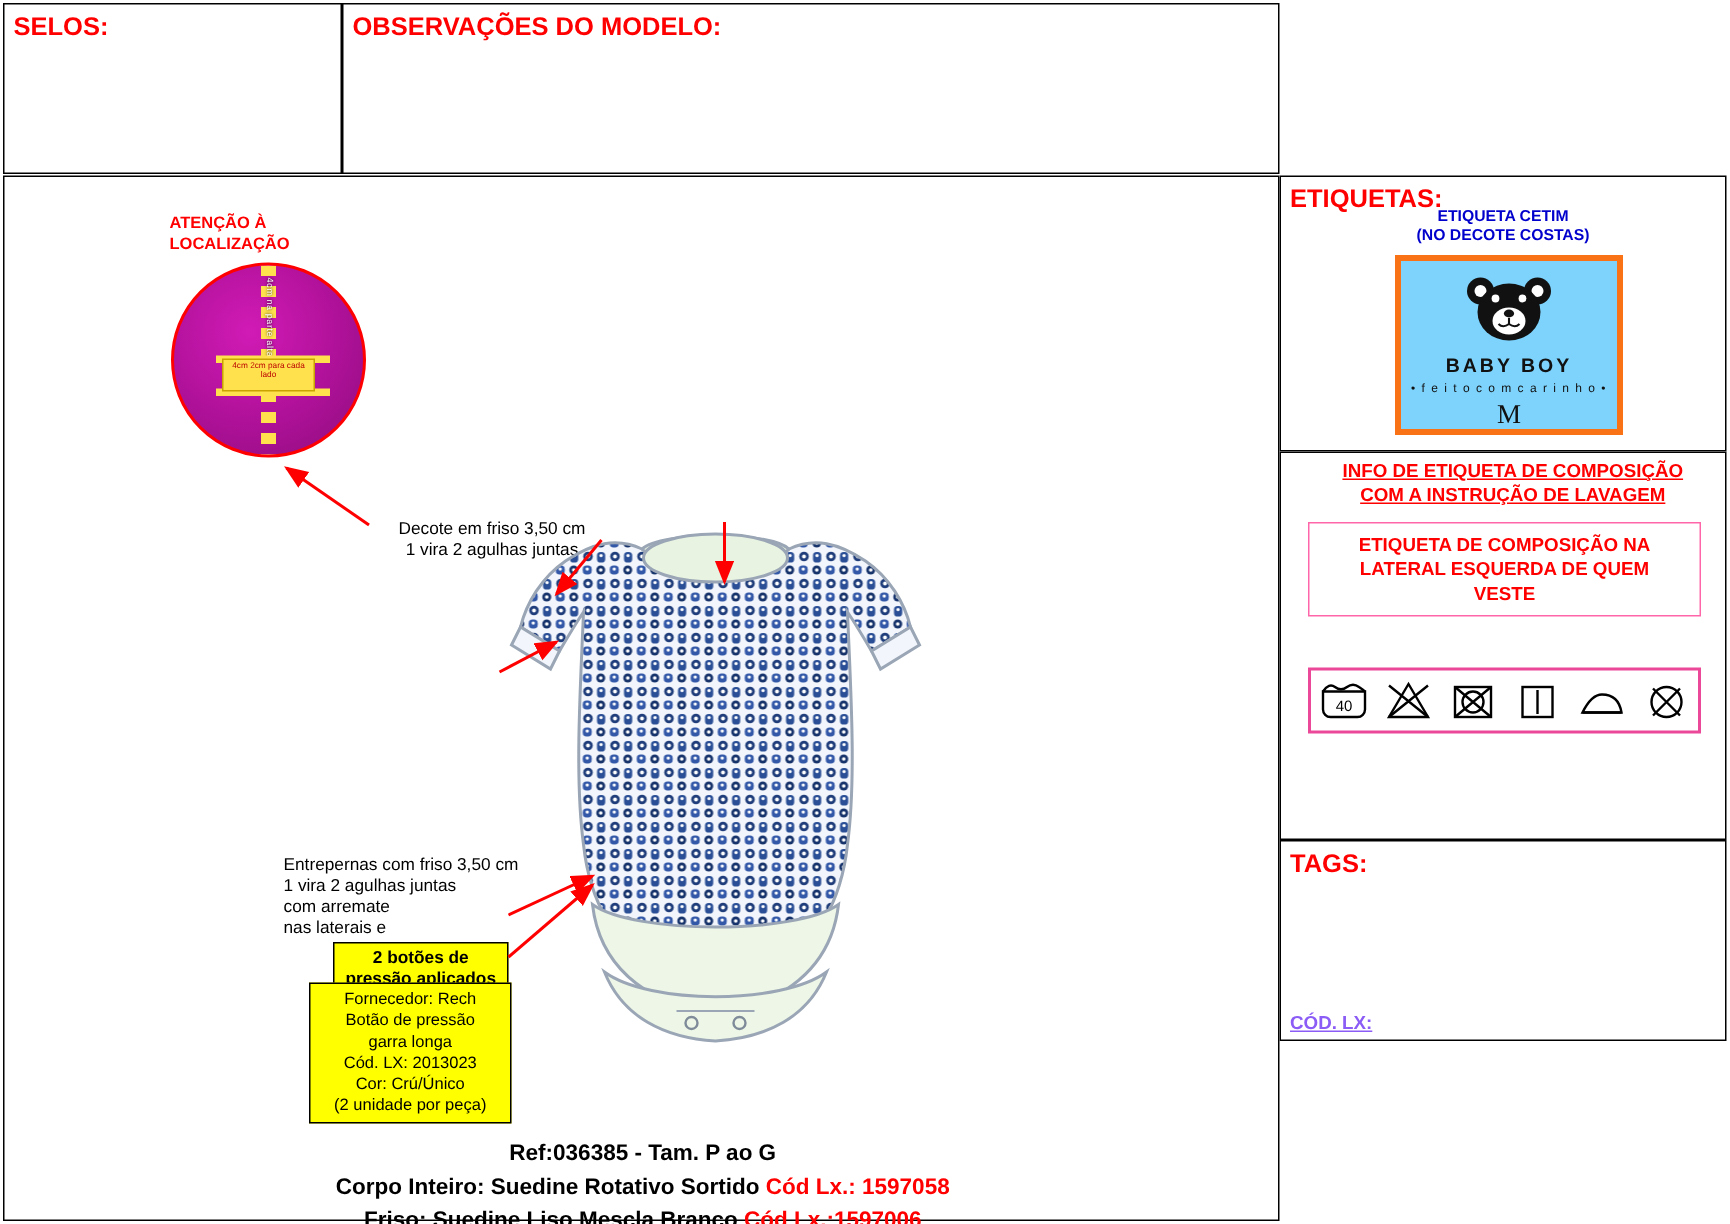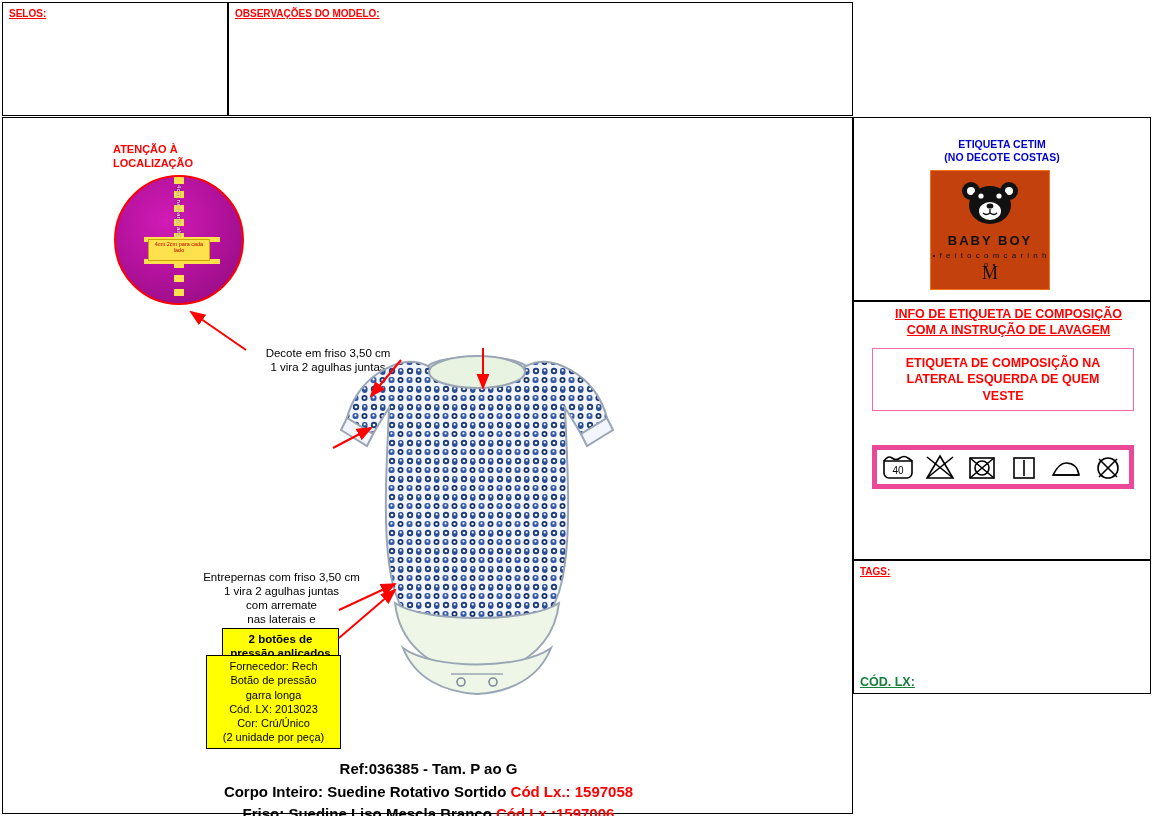--- a/index.html
+++ b/index.html
@@ -24,22 +24,22 @@
   
   .box-main       { left:2px;   top:117px; width:851px; height:697px; }
 
   
   .box-etiquetas  { left:853px; top:117px; width:298px; height:184px; }
   .box-info       { left:853px; top:301px; width:298px; height:259px; }
   .box-tags       { left:853px; top:560px; width:298px; height:134px; }
   .box-cabide     { left:853px; top:694px; width:298px; height:120px; }
 
   .hdr {
-    font-size:10px; font-weight:bold; color:#ff0000;
-    text-decoration:underline; padding:4px 0 0 6px; line-height:1.35;
+    font-size:17px; font-weight:bold; color:#ff0000;
+    padding:4px 0 0 6px; line-height:1.35;
     white-space:pre-line;
   }
 
   
   .garment-wrap { position:absolute; left:0; top:0; width:851px; height:697px; }
 
   .atencao {
     position:absolute; left:110px; top:25px; width:135px;
     text-align:left; font-size:11px; font-weight:bold; color:#ff0000;
     line-height:1.25;
@@ -67,21 +67,21 @@
   .circle-photo .bar {
     position:absolute; left:28px; top:60px; width:76px; height:5px; background:#ffe14d;
   }
   .circle-photo .bar2 {
     position:absolute; left:28px; top:82px; width:76px; height:5px; background:#ffe14d;
   }
 
   .note { position:absolute; font-size:11.5px; color:#000; line-height:1.22; }
   .note-decote   { left:250px; top:228px; width:150px; text-align:center; }
   .note-mangas   { left:196px; top:344px; width:165px; text-align:center; }
-  .note-entre    { left:186px; top:452px; width:185px; text-align:center; }
+  .note-entre    { left:186px; top:452px; width:185px; }
 
   .yellow-box {
     position:absolute; background:#ffff00; border:1px solid #000;
     font-size:11.5px; font-weight:bold; text-align:center; line-height:1.25;
     padding:3px 4px;
   }
   .yb-etiqueta { left:435px; top:202px; width:90px;margin-top:48px; }
   .yb-botoes   { left:219px; top:510px; width:117px; }
   .yellow-plain {
     position:absolute; background:#ffff00; border:1px solid #000;
@@ -101,22 +101,22 @@
   }
   .caption .red { color:#ff0000; }
 
   
   .etq-title {
     position:absolute; left:0; top:20px; width:100%; text-align:center;
     color:#0000cc; font-size:10.5px; font-weight:bold; line-height:1.25;
     white-space:pre-line;
   }
   .etq-card {
-    position:absolute; left:76px; top:52px; width:120px; height:120px;
-    border:1px solid #f97316; background:#c2410c;
+    position:absolute; left:76px; top:52px; width:152px; height:120px;
+    border:4px solid #f97316; background:#7dd3fc;
   }
   .bear { position:absolute; left:50%; top:6px; transform:translateX(-50%); }
   .baby-boy {
     position:absolute; left:0; top:62px; width:100%; text-align:center;
     font-size:13px; font-weight:bold; letter-spacing:2px; color:#111;
   }
   .feito {
     position:absolute; left:0; top:80px; width:100%; text-align:center;
     font-size:8px; letter-spacing:1px; color:#111;
   }
@@ -131,26 +131,26 @@
     line-height:1.3; white-space:pre-line;padding-left:13px;
   }
   .info-pink {
     position:absolute; left:18px; top:46px; width:262px;
     border:1px solid #ff66aa; color:#ff0000; font-weight:bold;
     font-size:12.5px; text-align:center; line-height:1.3; padding:6px 21px;
     white-space:pre-line;
   }
   .care-box {
     position:absolute; left:18px; top:143px; width:262px; height:44px;
-    border:5px solid #ec4899; display:flex; align-items:center; justify-content:space-around;
+    border:2px solid #ec4899; display:flex; align-items:center; justify-content:space-around;
   }
 
   .tags-cod {
     position:absolute; left:6px; bottom:4px;
-    color:#15803d; font-size:12.5px; font-weight:bold; text-decoration:underline;
+    color:#8b5cf6; font-size:12.5px; font-weight:bold; text-decoration:underline;
   }
   .hanger { position:absolute; left:50%; top:4px; transform:translateX(-50%); }
   .cabide-cod {
     position:absolute; left:6px; bottom:3px;
     color:#ff0000; font-size:12.5px; font-weight:bold; text-decoration:underline;
   }
 </style>
 </head>
 <body>
 
@@ -253,20 +253,21 @@
         </div>
         <div>
           <span>Friso: Suedine Liso Mescla Branco </span><span class="red">Cód Lx.:1597006</span>
         </div>
       </div>
 
     </div>
   </div>
 
   <div class="box box-etiquetas">
+    <div class="hdr">ETIQUETAS:</div>
     <div class="etq-title">ETIQUETA CETIM
 (NO DECOTE COSTAS)</div>
     <div class="etq-card">
       <svg class="bear" width="64" height="56" viewBox="0 0 64 56">
         <circle cx="13" cy="14" r="9" fill="#111"></circle>
         <circle cx="51" cy="14" r="9" fill="#111"></circle>
         <circle cx="13" cy="14" r="4" fill="#fff"></circle>
         <circle cx="51" cy="14" r="4" fill="#fff"></circle>
         <ellipse cx="32" cy="28" rx="21" ry="19" fill="#111"></ellipse>
         <ellipse cx="32" cy="34" rx="11" ry="9" fill="#fff"></ellipse>

